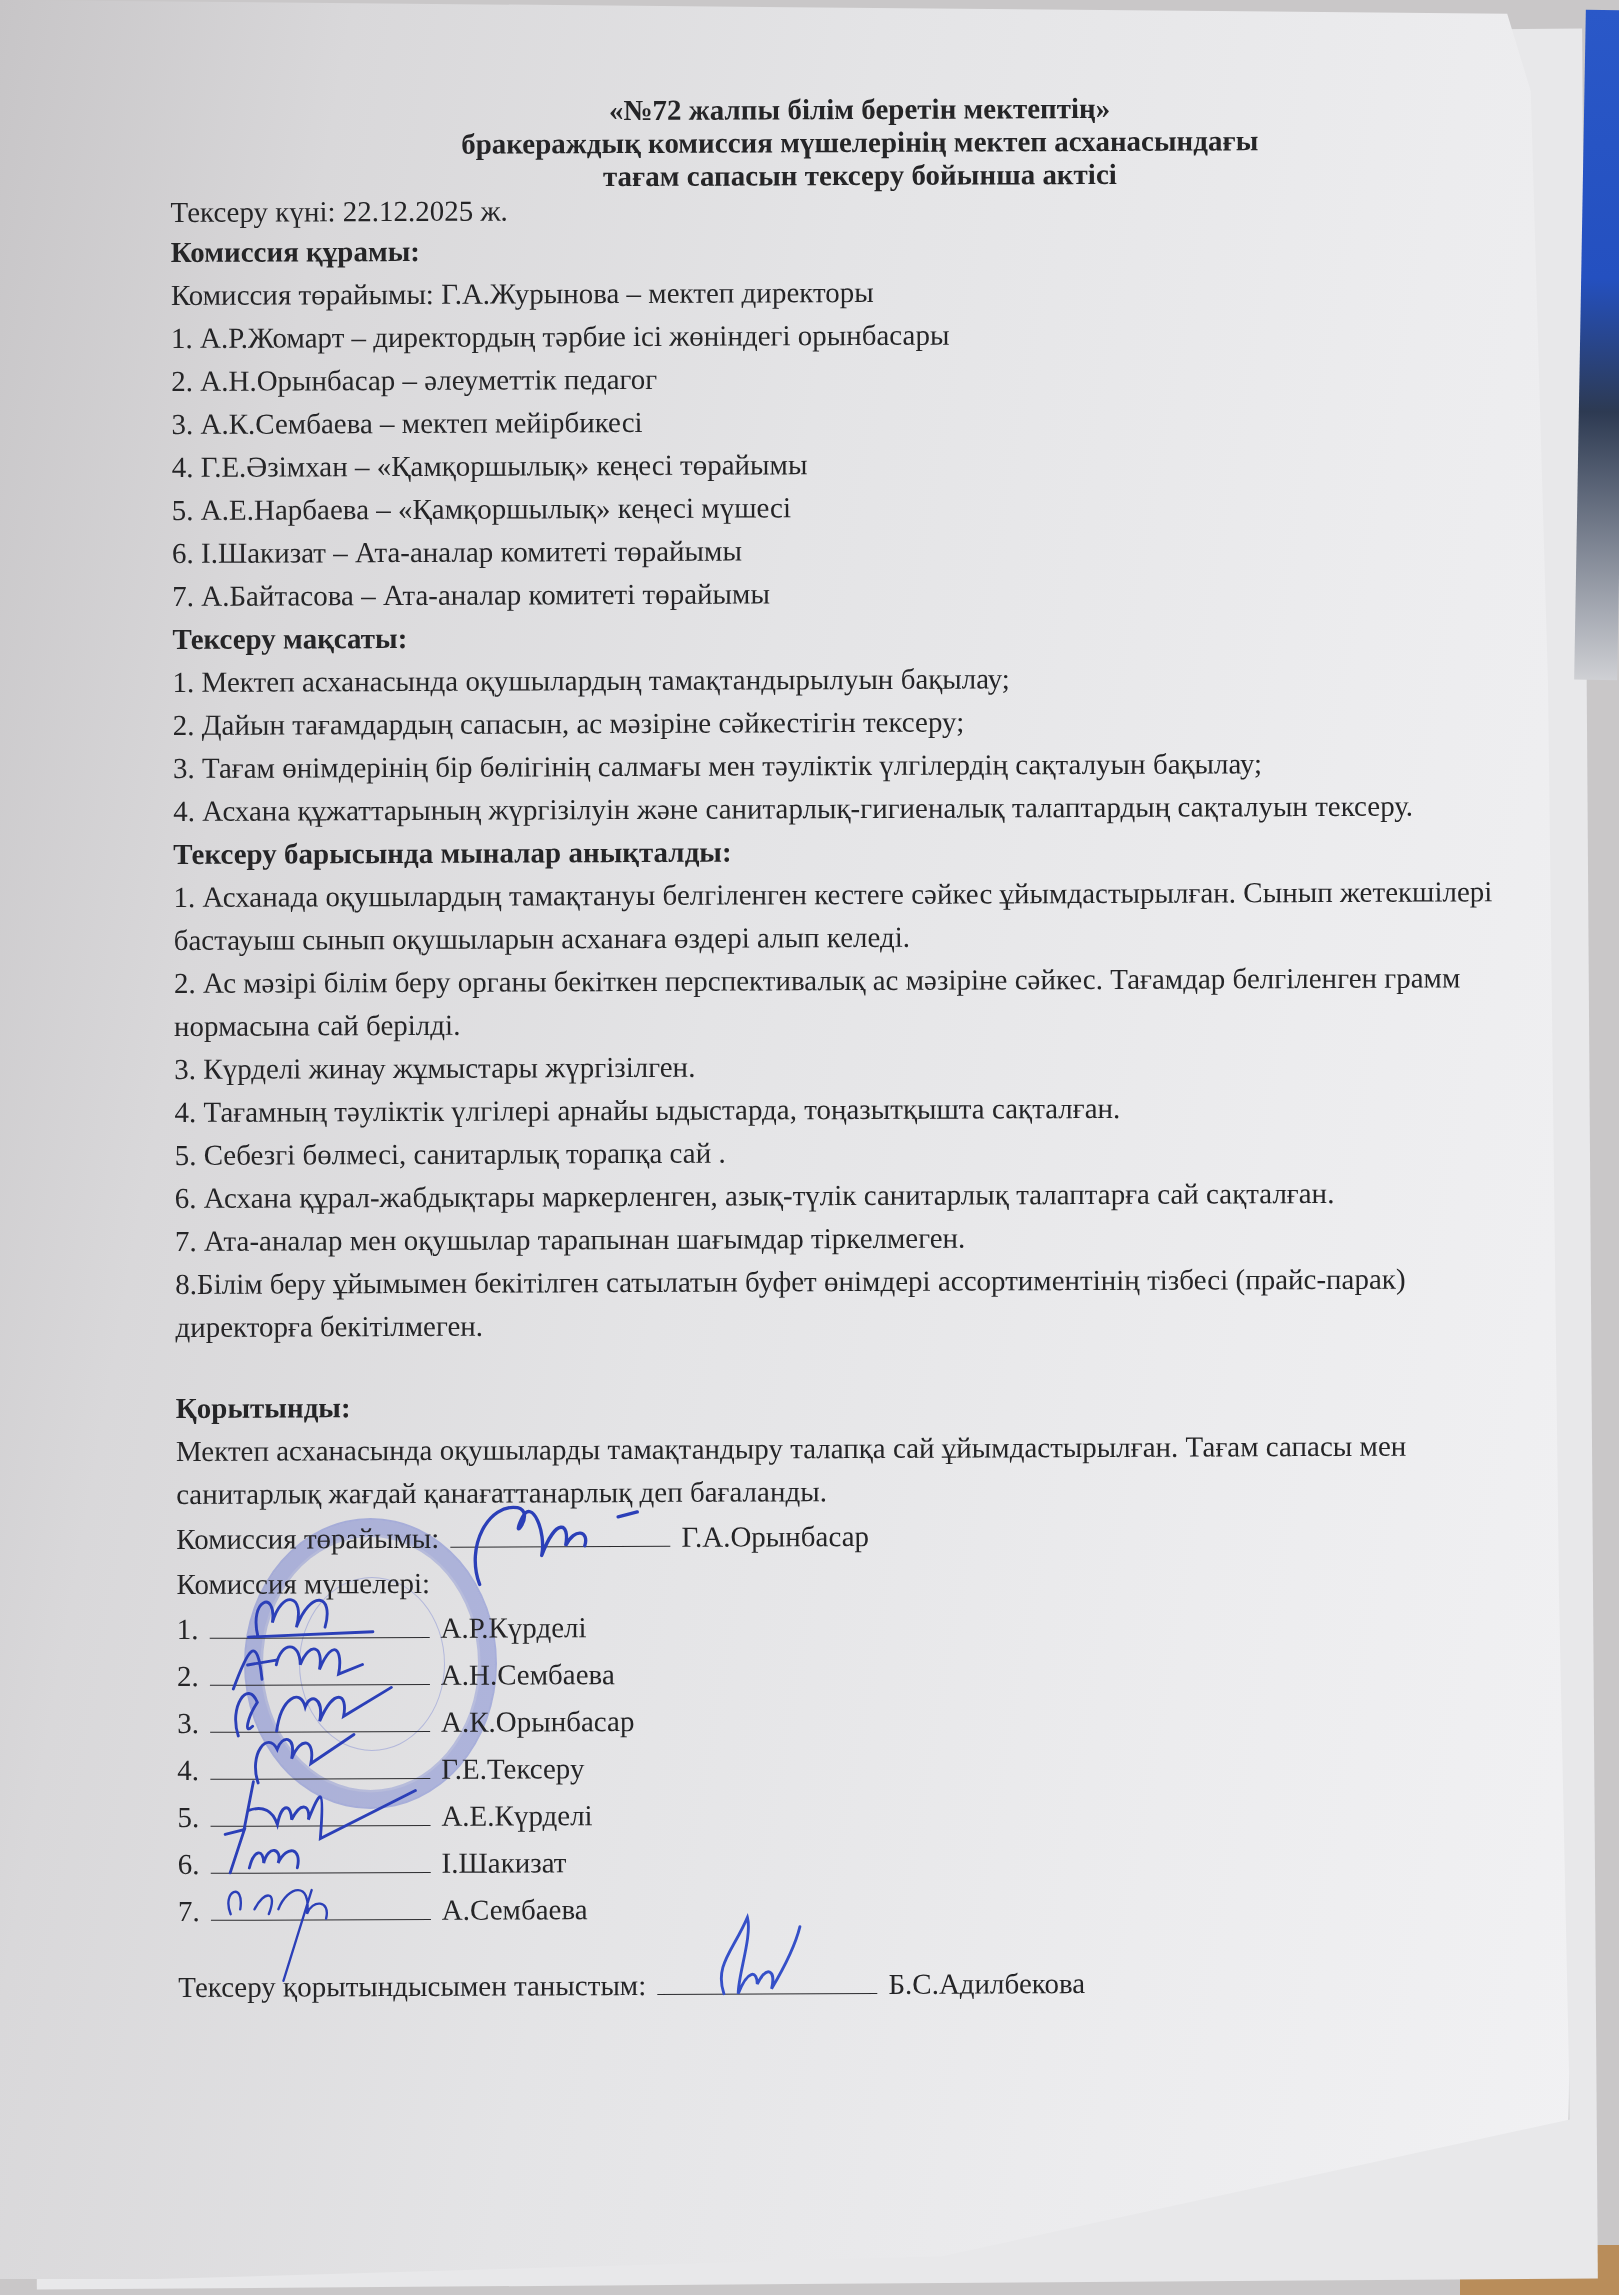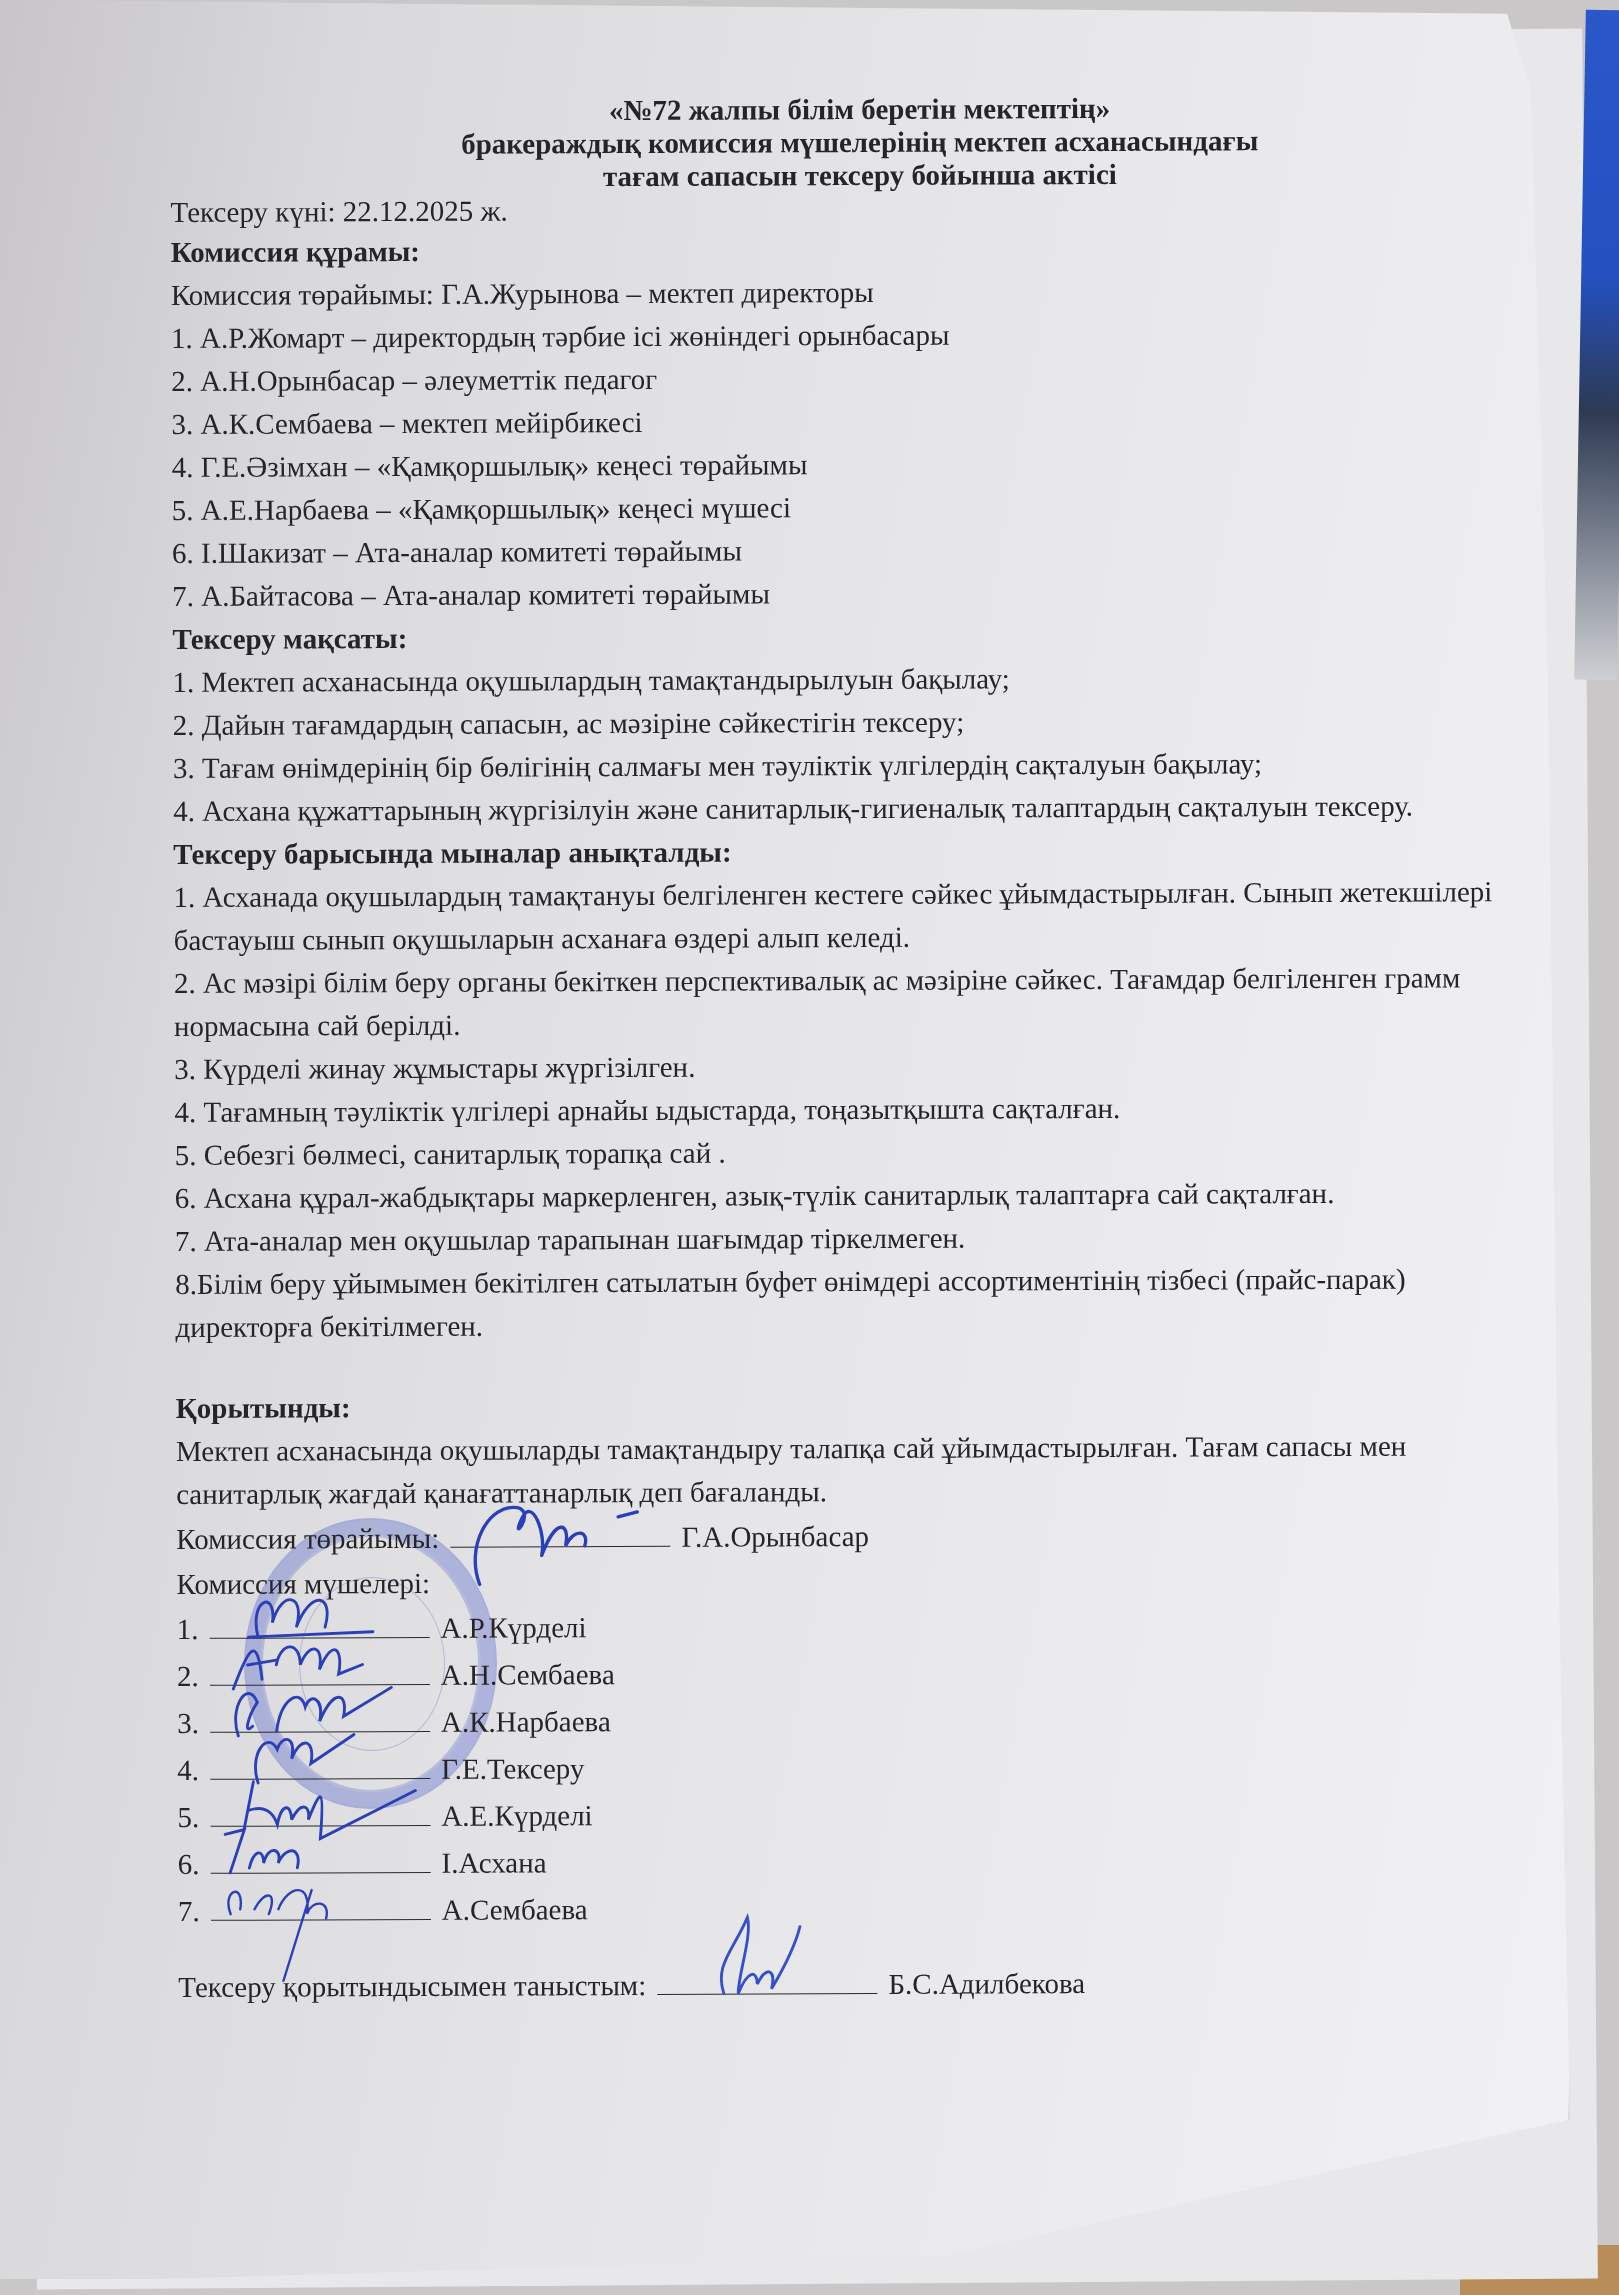--- a/index.html
+++ b/index.html
@@ -182,21 +182,21 @@
     </span>
     <span>А.Н.Сембаева</span>
   </div>
   <div class="sig-row">
     <span>3.</span>
     <span class="sig-line">
       <svg class="ink" style="left:9.6px;top:-34px" width="182" height="77" viewBox="0 0 380 160">
           <path d="M40 140 C20 80 60 20 80 70 C60 100 50 140 70 120 M120 130 C130 60 170 40 180 80 C190 50 220 60 210 110 C240 40 270 50 260 100 L360 40" fill="none" stroke="#2b3fb8" stroke-width="6" stroke-linecap="round"></path>
         </svg>
     </span>
-    <span>А.К.Нарбаева</span>
+    <span>А.К.Орынбасар</span>
   </div>
   <div class="sig-row">
     <span>4.</span>
     <span class="sig-line">
       <svg class="ink" style="left:19px;top:-34px" width="144" height="77" viewBox="0 0 300 160">
           <path d="M60 140 C40 80 80 30 100 70 C110 40 140 40 130 90 C150 40 180 50 170 100 L260 40" fill="none" stroke="#2b3fb8" stroke-width="6" stroke-linecap="round"></path>
         </svg>
     </span>
     <span>Г.Е.Тексеру</span>
   </div>
@@ -209,21 +209,21 @@
     </span>
     <span>А.Е.Күрделі</span>
   </div>
   <div class="sig-row">
     <span>6.</span>
     <span class="sig-line">
       <svg class="ink" style="left:4.8px;top:-19px" width="96" height="53" viewBox="0 0 200 110">
           <path d="M20 20 L60 10 L30 100 M70 90 C80 50 100 50 100 80 C110 40 140 50 130 80 C150 40 180 50 170 90" fill="none" stroke="#2b3fb8" stroke-width="6" stroke-linecap="round"></path>
         </svg>
     </span>
-    <span>І.Асхана</span>
+    <span>І.Шакизат</span>
   </div>
   <div class="sig-row">
     <span>7.</span>
     <span class="sig-line">
       <svg class="ink" style="left:4.8px;top:-29px" width="144" height="124" viewBox="0 0 300 260">
           <path d="M30 110 C10 60 60 40 50 100 M80 100 C100 60 130 60 110 110 M130 100 C150 50 200 40 190 110 C200 80 240 80 230 120 M200 60 L140 250" fill="none" stroke="#2b3fb8" stroke-width="5" stroke-linecap="round"></path>
         </svg>
     </span>
     <span>А.Сембаева</span>
   </div>

